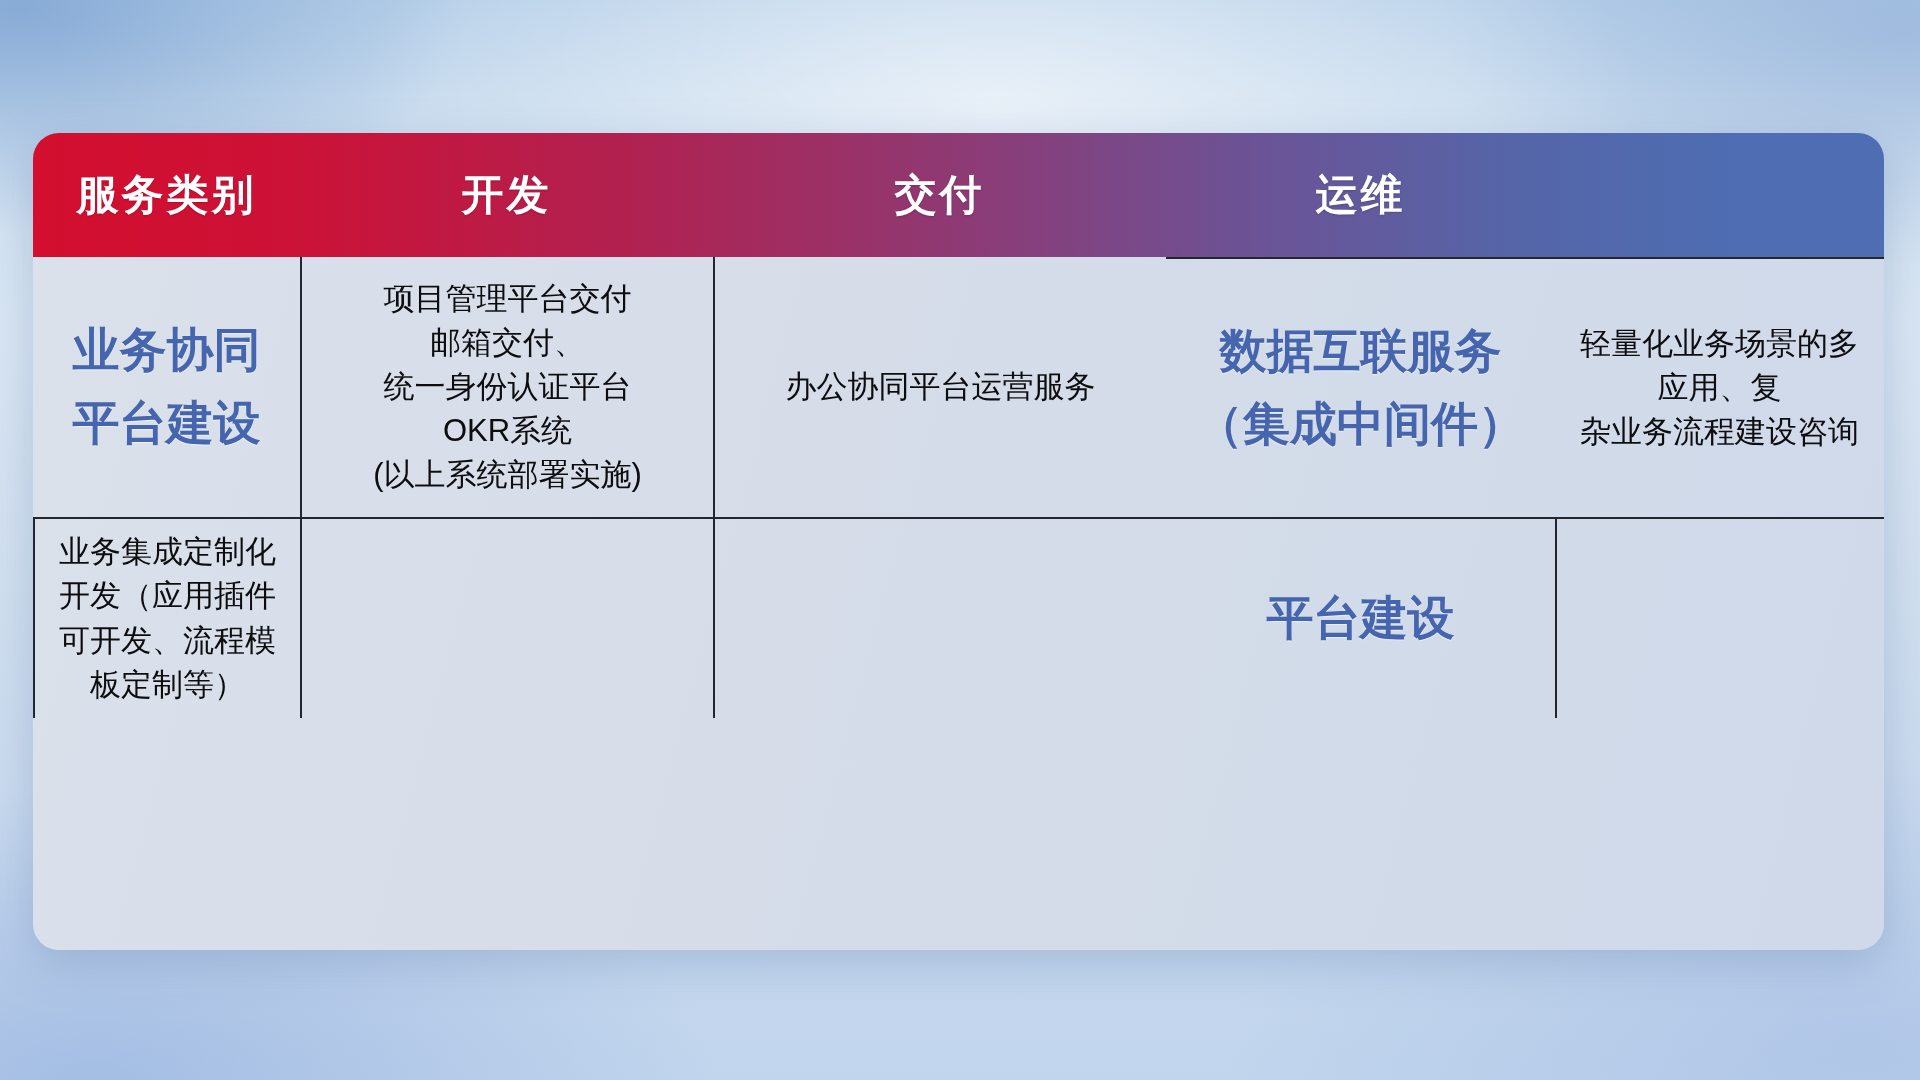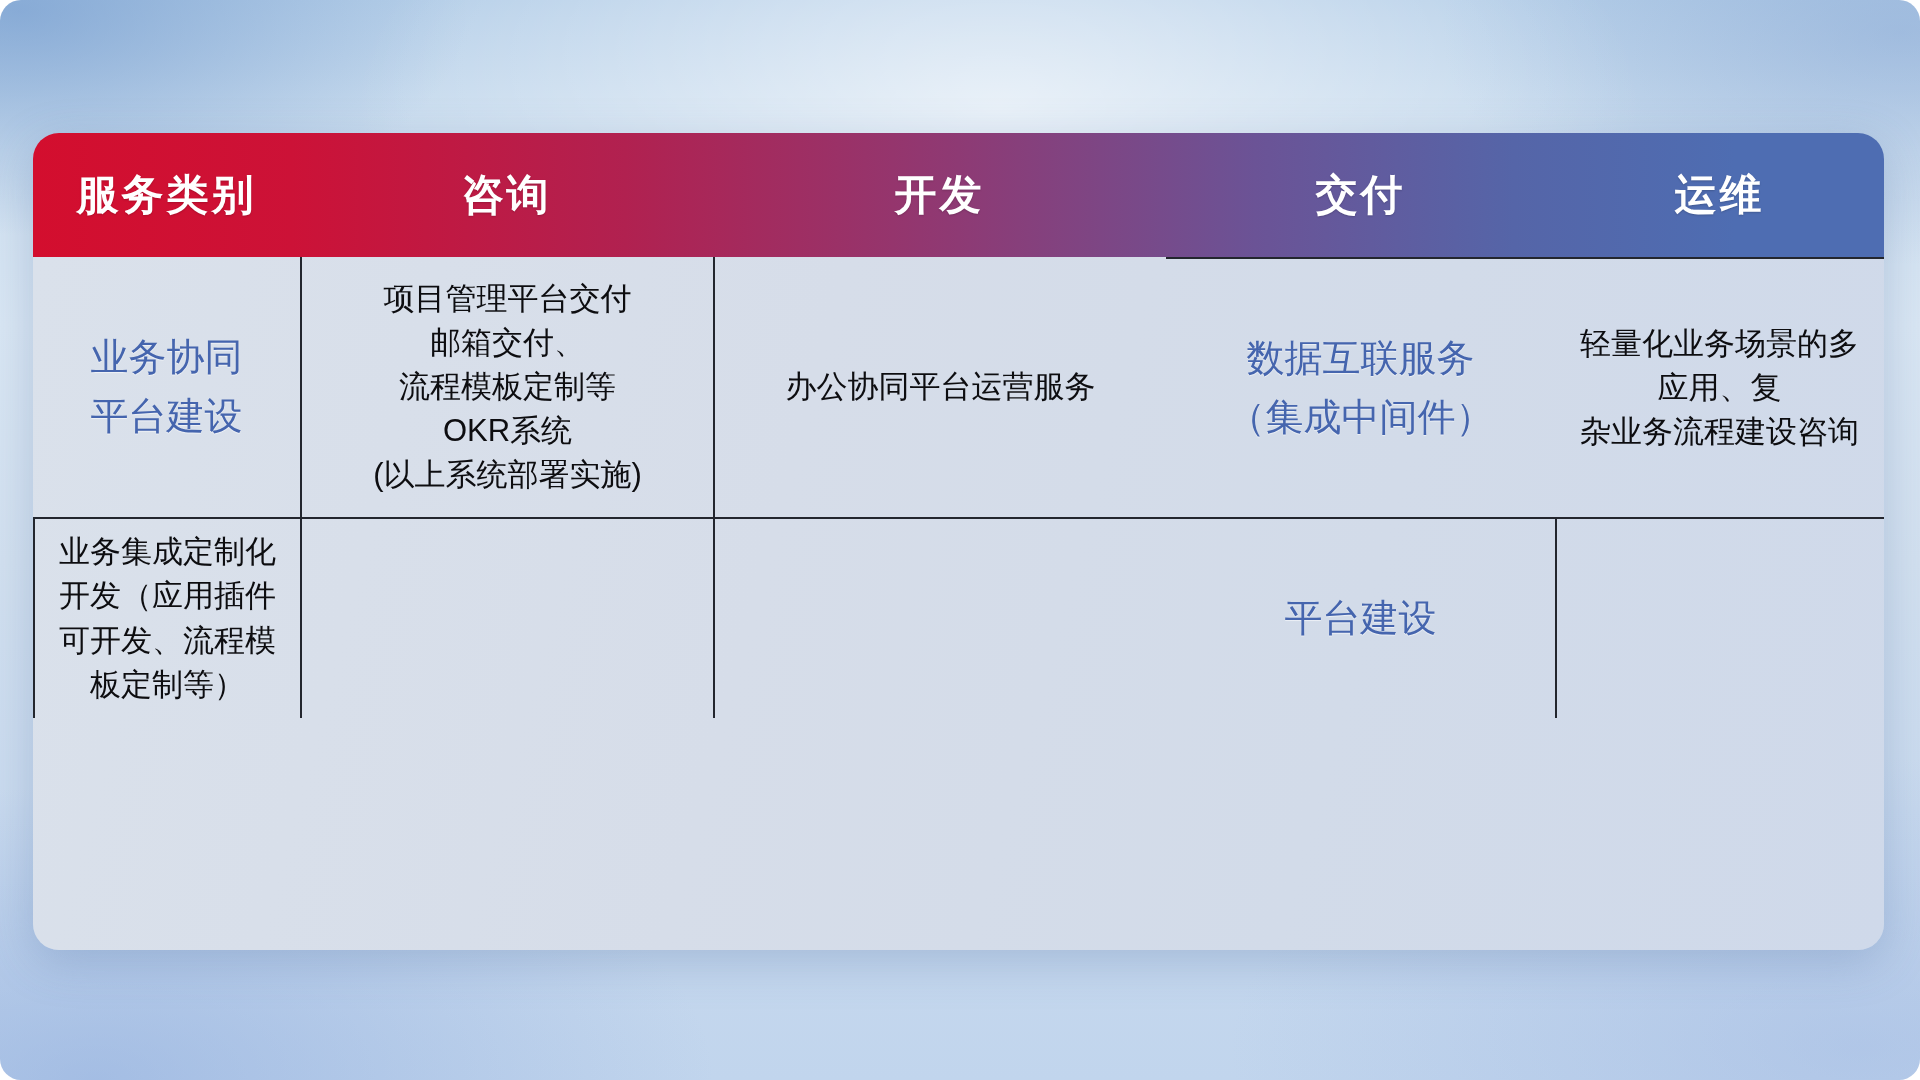--- a/index.html
+++ b/index.html
@@ -11,21 +11,20 @@
     position: relative;
     width: 1920px;
     height: 1080px;
     background:
       radial-gradient(48% 42% at 52% 10%, rgba(255,255,255,0.60) 0%, rgba(255,255,255,0) 70%),
       radial-gradient(36% 32% at 1% 1%, rgba(96,140,198,0.55) 0%, rgba(96,140,198,0) 65%),
       radial-gradient(40% 36% at 99% 3%, rgba(118,152,204,0.40) 0%, rgba(118,152,204,0) 60%),
       radial-gradient(52% 44% at 5% 100%, rgba(128,160,216,0.45) 0%, rgba(128,160,216,0) 62%),
       radial-gradient(55% 45% at 97% 97%, rgba(148,174,222,0.38) 0%, rgba(148,174,222,0) 60%),
       linear-gradient(180deg, #b7d0e9 0%, #cfe0f0 14%, #d9e6f3 30%, #d2e0ef 52%, #c9daee 75%, #c1d5ed 100%);
-    border-radius: 21px;
   }
   .svc-table {
     position: absolute;
     left: 33px;
     top: 133px;
     width: 1851px;
     height: 817px;
     border-radius: 26px;
     overflow: hidden;
     box-shadow: 0 12px 45px rgba(80, 110, 160, 0.28);
@@ -61,49 +60,48 @@
     justify-content: center;
     text-align: center;
     white-space: pre-line;
     font-size: 31px;
     line-height: 1.42;
     color: #0d0d10;
     padding: 6px 16px;
   }
   .cell.cat {
     color: #4565ae;
-    font-weight: 400;
-    font-size: 38px;
+    font-weight: 700;
+    font-size: 47px;
     line-height: 1.55;
     text-shadow: 0 1px 1px rgba(255,255,255,0.6);
   }
   .b-left { border-left: 2px solid #23262e; }
   .b-top  { border-top: 2px solid #23262e; }
 </style>
 </head>
 <body>
 
 <div class="stage">
   <div class="svc-table">
 
     <div class="thead">
       <div class="th">服务类别</div>
-      <div class="th">咨询</div>
       <div class="th">开发</div>
       <div class="th">交付</div>
       <div class="th">运维</div>
     </div>
 
     <div class="tbody">
 
       <div class="cell cat">业务协同
 平台建设</div>
       <div class="cell b-left">项目管理平台交付
 邮箱交付、
-流程模板定制等
+统一身份认证平台
 OKR系统
 (以上系统部署实施)</div>
       <div class="cell b-left">办公协同平台运营服务</div>
 
       <div class="cell cat b-top">数据互联服务
 （集成中间件）</div>
       <div class="cell b-top">轻量化业务场景的多应用、复
 杂业务流程建设咨询</div>
       <div class="cell b-left b-top">业务集成定制化开发（应用插件
 可开发、流程模板定制等）</div>

